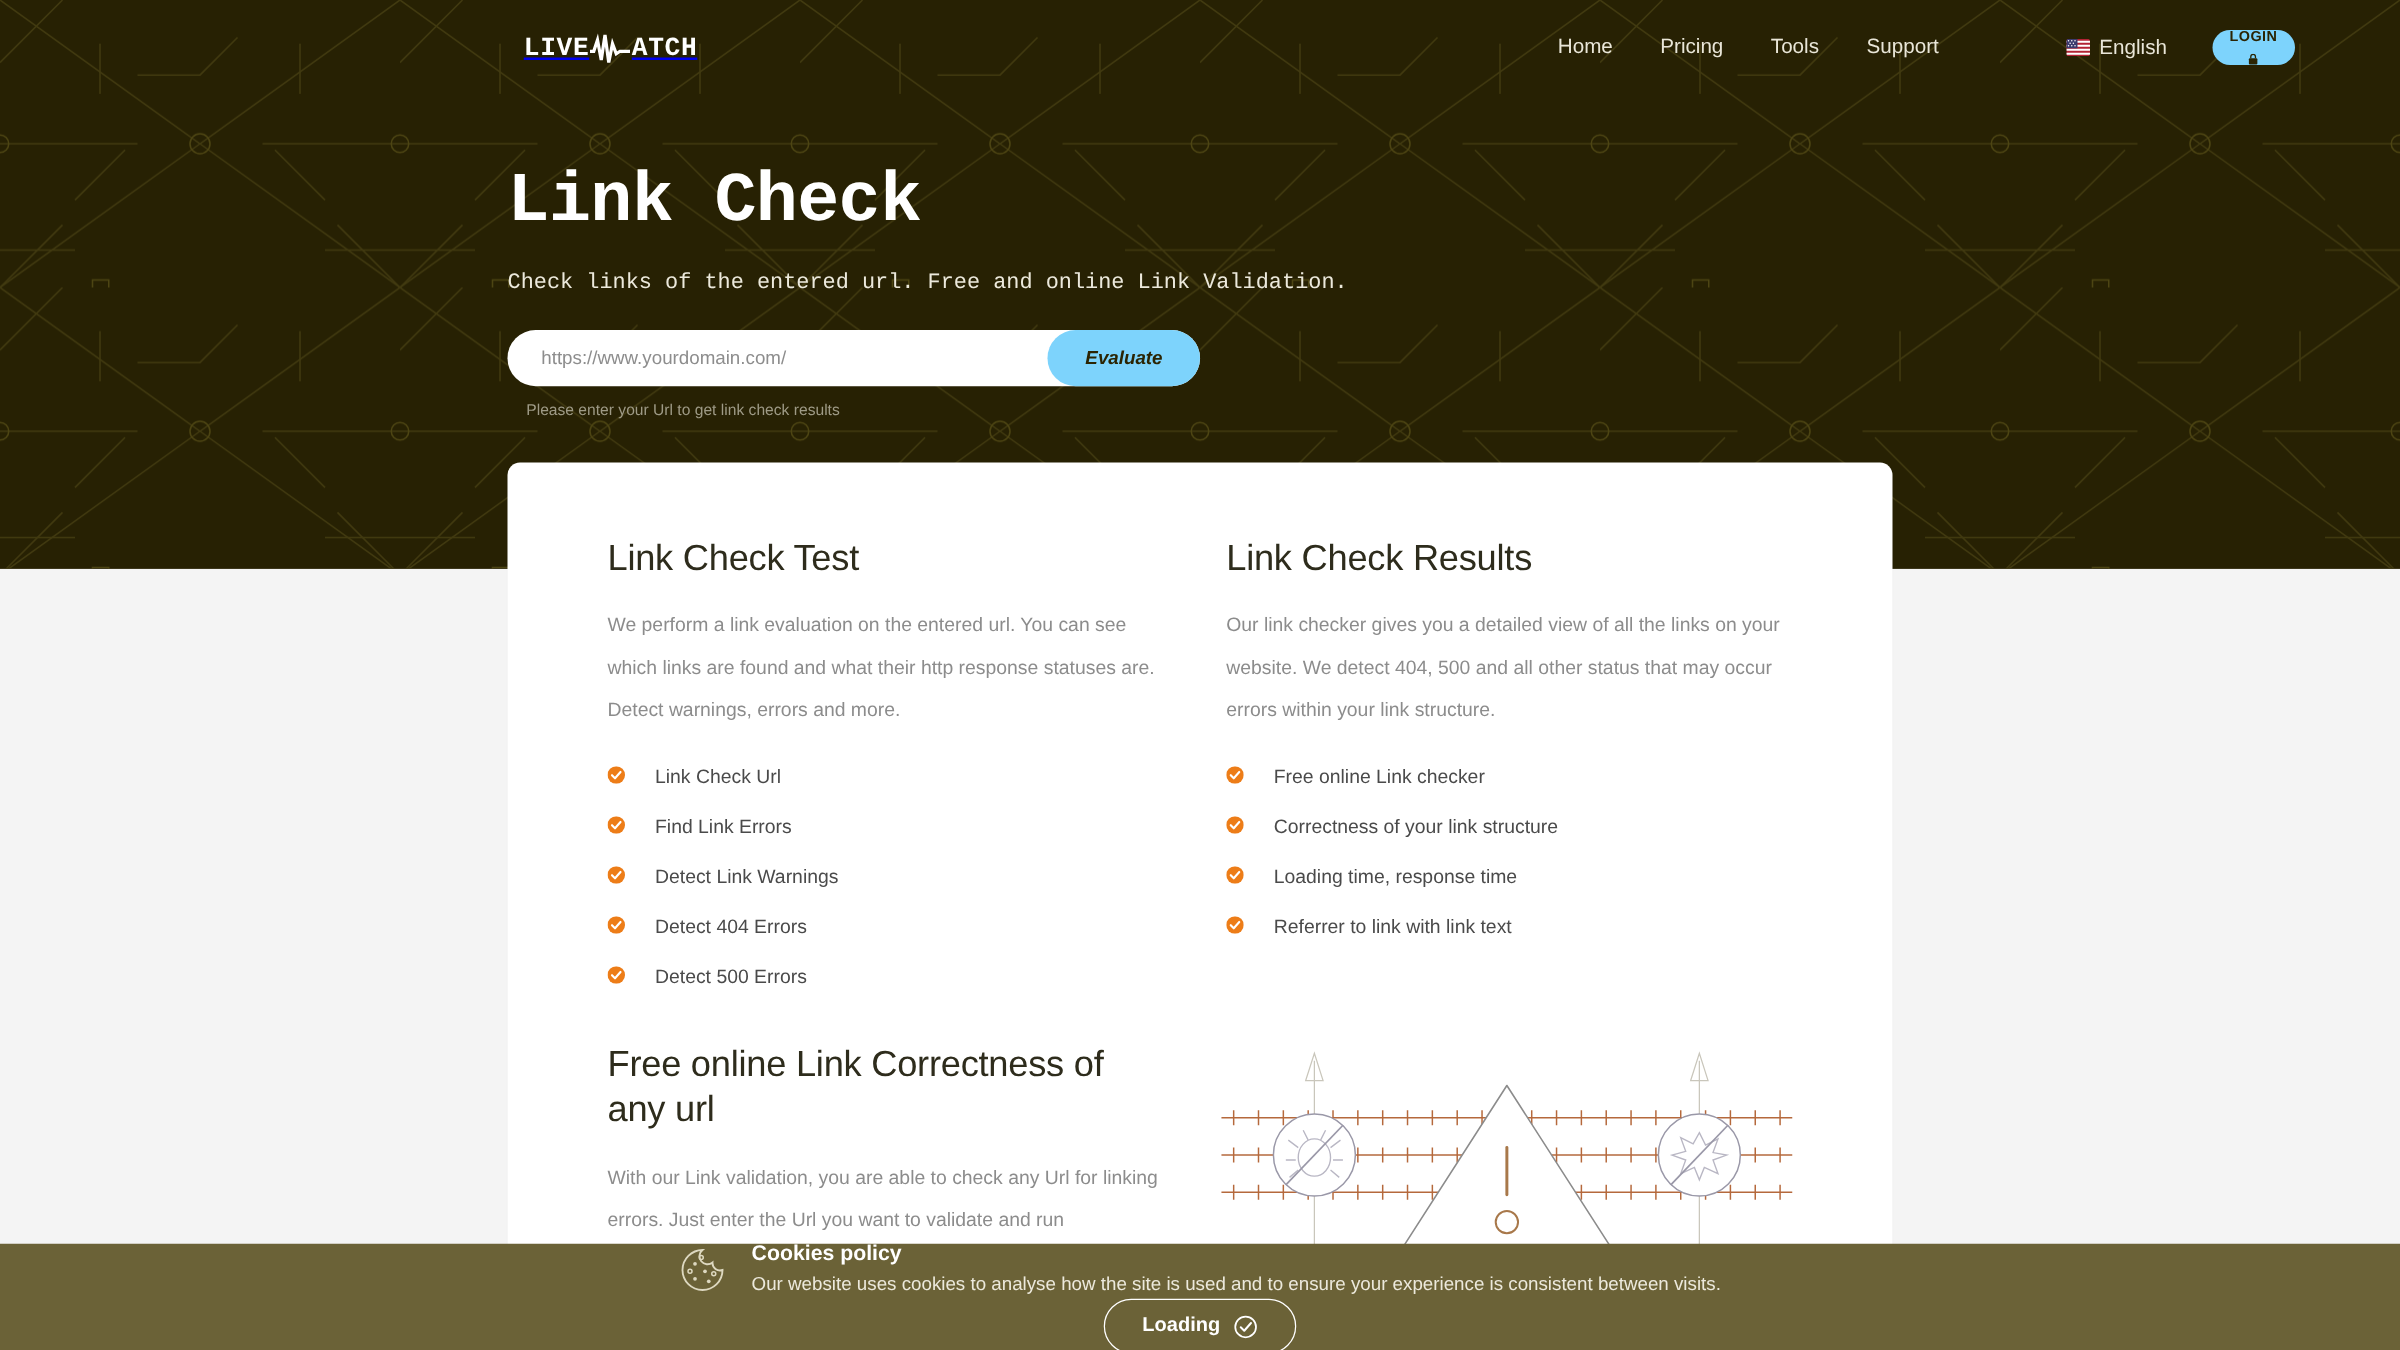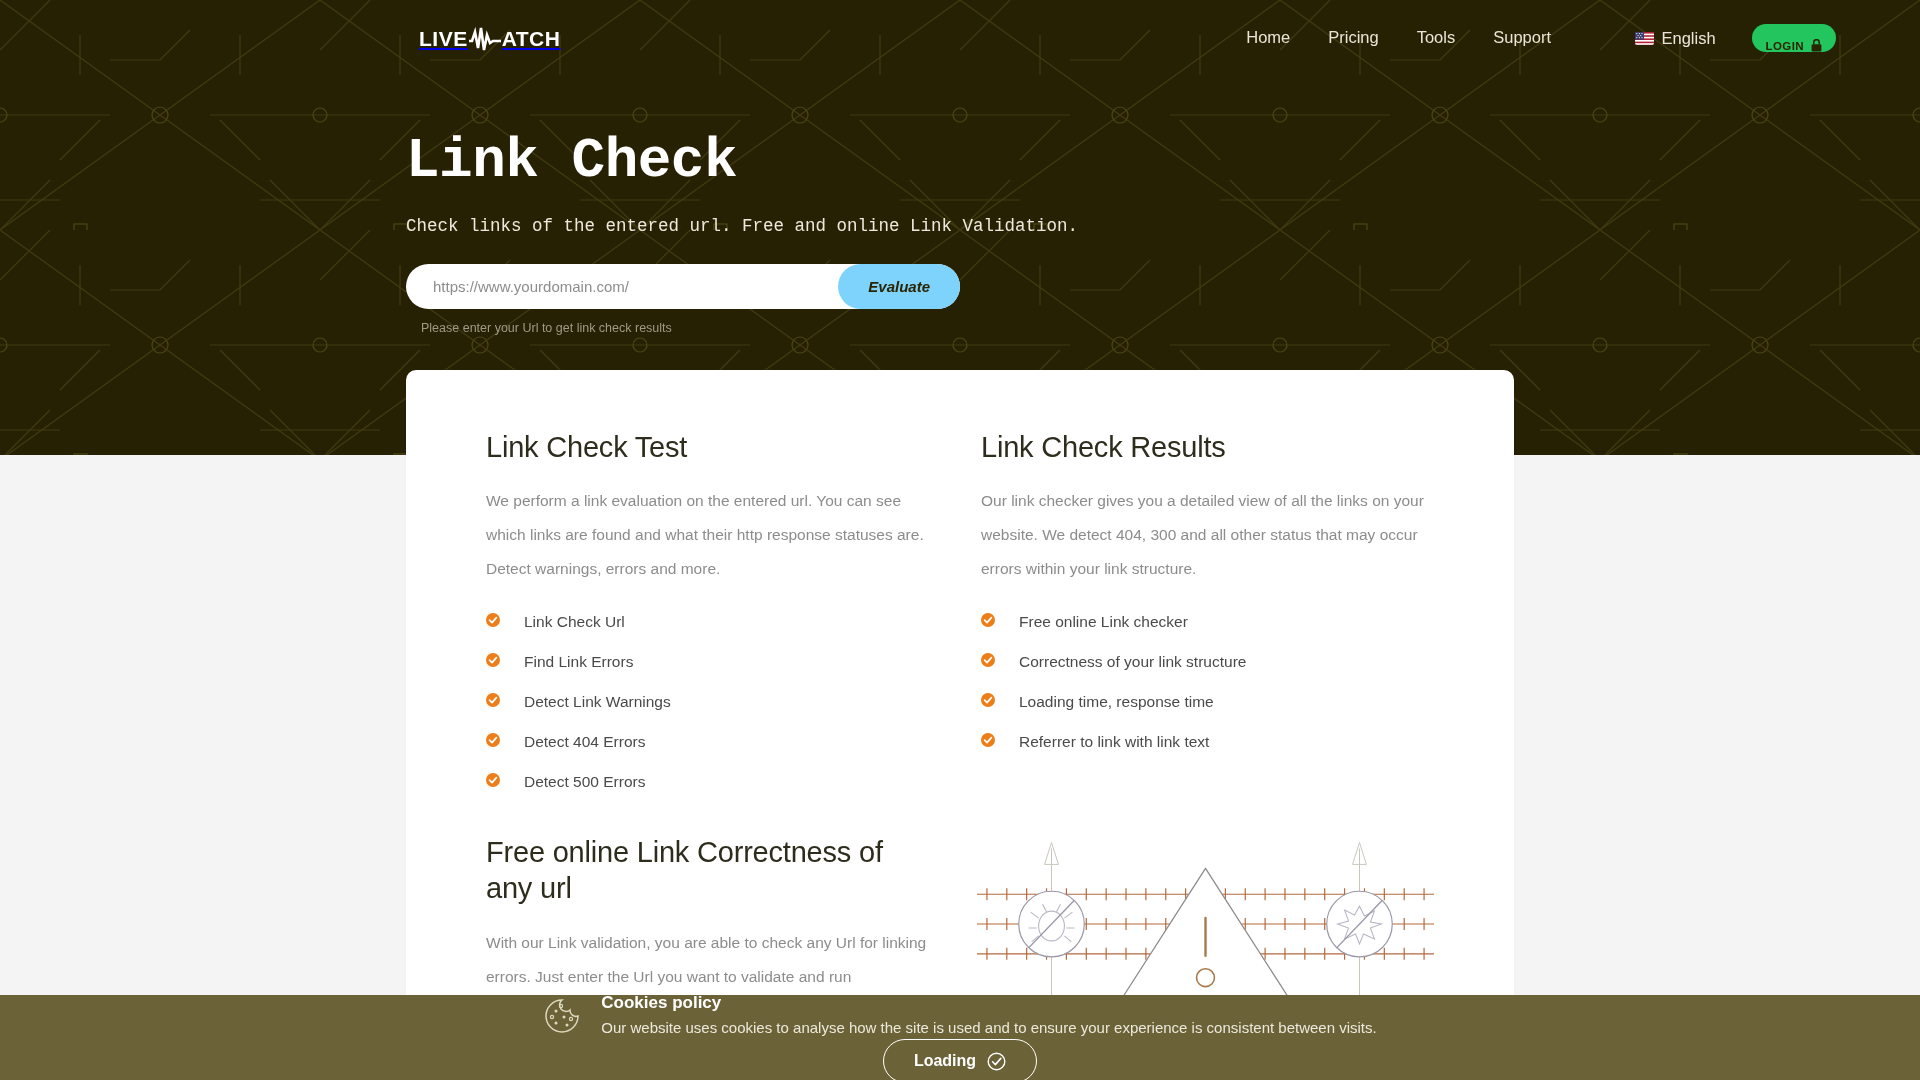--- a/index.html
+++ b/index.html
@@ -49,21 +49,21 @@
     top: 26px;
     display: flex;
     align-items: center;
     height: 26px;
   }
   .logo-text {
     color: #ffffff;
     font-size: 21px;
     font-weight: bold;
     letter-spacing: 0.5px;
-    font-family: Liberation Sans, sans-serif;
+    font-family: Liberation Mono, monospace;
   }
   .logo-pulse { display: block; }
 
   .nav-links {
     position: absolute;
     right: 350px;
     top: 27px;
     display: flex;
     align-items: center;
     gap: 0px;
@@ -98,35 +98,36 @@
     width: 19px;
     height: 14px;
     display: inline-block;
     position: relative;
     border-radius: 2px;
     overflow: hidden;
     flex: none;
   }
   .login-btn {
     margin-left: 20px;
-    background: #22c55e;
+    background: #7dd3fc;
     color: #2b2403;
     border: none;
     border-radius: 20px;
     height: 28px;
     padding: 0 14px;
     font-size: 11.5px;
     font-weight: bold;
     letter-spacing: 0.4px;
     display: flex;
-    align-items: flex-end;
+    align-items: center;
     gap: 7px;
     cursor: pointer;
     font-family: "Liberation Sans", sans-serif;
     white-space: nowrap;
+    flex-direction: column;
   }
 
   
   .hero-content {
     position: absolute;
     left: 406px;
     top: 130px;
     z-index: 10;
     font-family: Liberation Mono, monospace;
   }
@@ -461,21 +462,21 @@
             <circle cx="7" cy="7" r="7" fill="#ed7d18"></circle>
             <path d="M3.6 7.2 L6 9.6 L10.4 4.6" stroke="#ffffff" stroke-width="1.7" fill="none" stroke-linecap="round" stroke-linejoin="round"></path>
           </svg>
           <span>Detect 500 Errors</span>
         </li>
       </ul>
     </div>
 
     <div class="col">
       <h2 class="col-h">Link Check Results</h2>
-      <p class="col-p">Our link checker gives you a detailed view of all the links on your website. We detect 404, 300 and all other status that may occur errors within your link structure.</p>
+      <p class="col-p">Our link checker gives you a detailed view of all the links on your website. We detect 404, 500 and all other status that may occur errors within your link structure.</p>
       <ul class="feat-list">
         <li class="feat-item">
           <svg class="check-icon" width="14" height="14" viewBox="0 0 14 14">
             <circle cx="7" cy="7" r="7" fill="#ed7d18"></circle>
             <path d="M3.6 7.2 L6 9.6 L10.4 4.6" stroke="#ffffff" stroke-width="1.7" fill="none" stroke-linecap="round" stroke-linejoin="round"></path>
           </svg>
           <span>Free online Link checker</span>
         </li>
         <li class="feat-item">
           <svg class="check-icon" width="14" height="14" viewBox="0 0 14 14">

